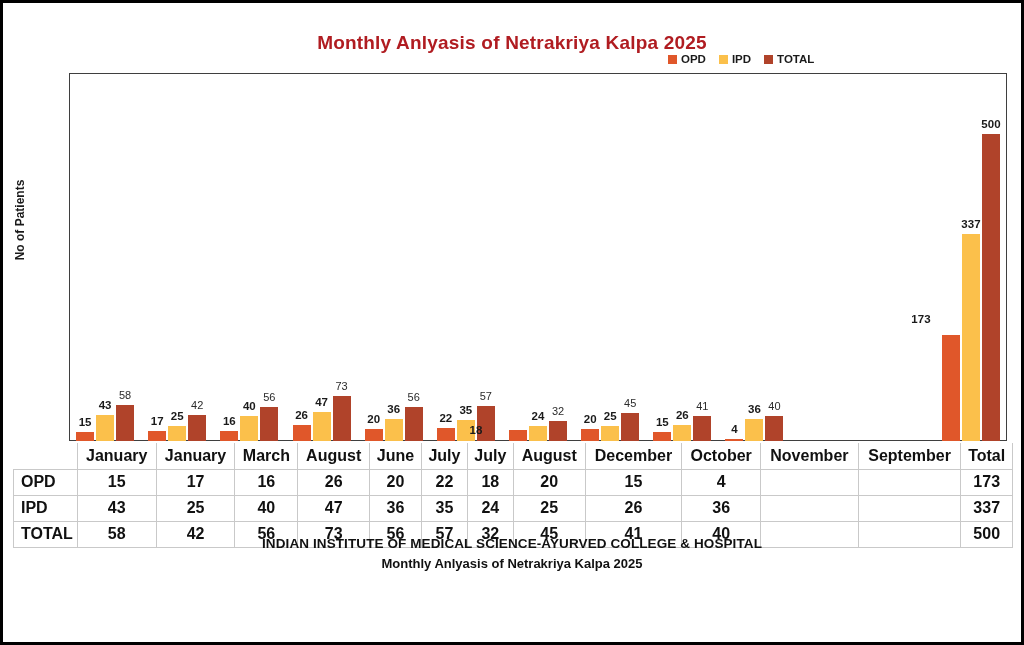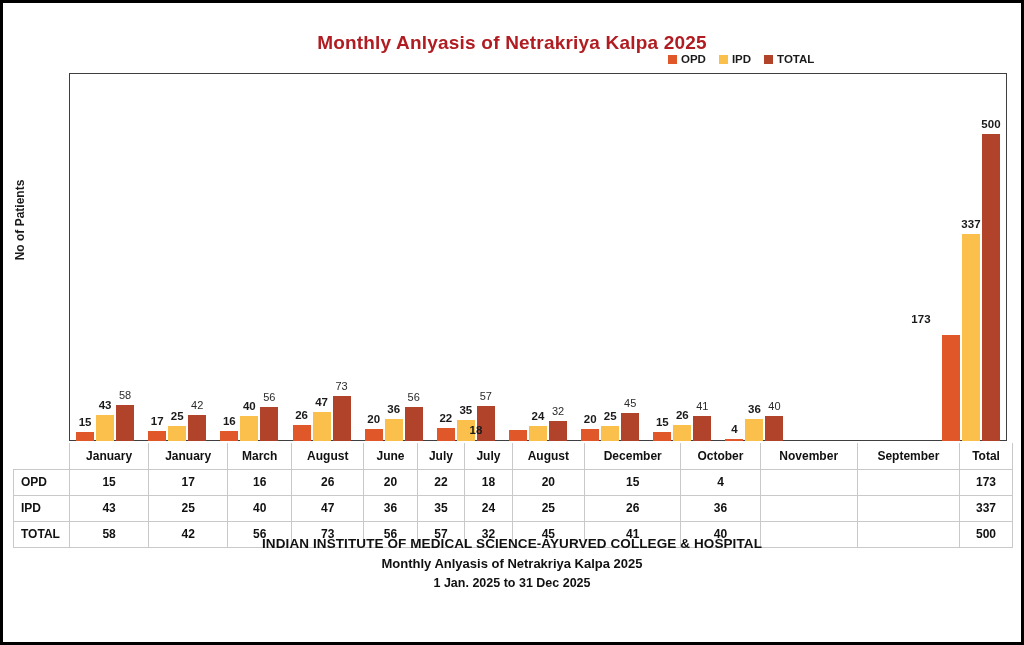--- a/index.html
+++ b/index.html
@@ -105,21 +105,21 @@
   }
   .legend-item { display: flex; align-items: center; gap: 4px; }
   .legend-swatch { width: 9px; height: 9px; display: inline-block; }
 
   
   #data-table {
     position: absolute;
     left: 10px; top: 440px;
     width: 1000px;
     border-collapse: collapse;
-    font-size: 12px;
+    font-size: 16px;
     color: #111111;
   }
   #data-table td, #data-table th {
     border: 1px solid #c9c9c9;
     height: 26px;
     padding: 0 4px;
     font-weight: bold;
     text-align: center;
     background: #ffffff;
   }
@@ -364,16 +364,15 @@
           <td></td>
           <td></td>
           <td>500</td>
         </tr>
       </tbody>
   </table>
 
   <div id="footer">
     <div class="l1">INDIAN INSTITUTE OF MEDICAL SCIENCE-AYURVED COLLEGE &amp; HOSPITAL</div>
     <div class="l2">Monthly Anlyasis of Netrakriya Kalpa  2025</div>
-    <div class="l3">1 Jan. 2025 to 31 Dec 2025</div>
   </div>
 
 </div>
 
 </body></html>

